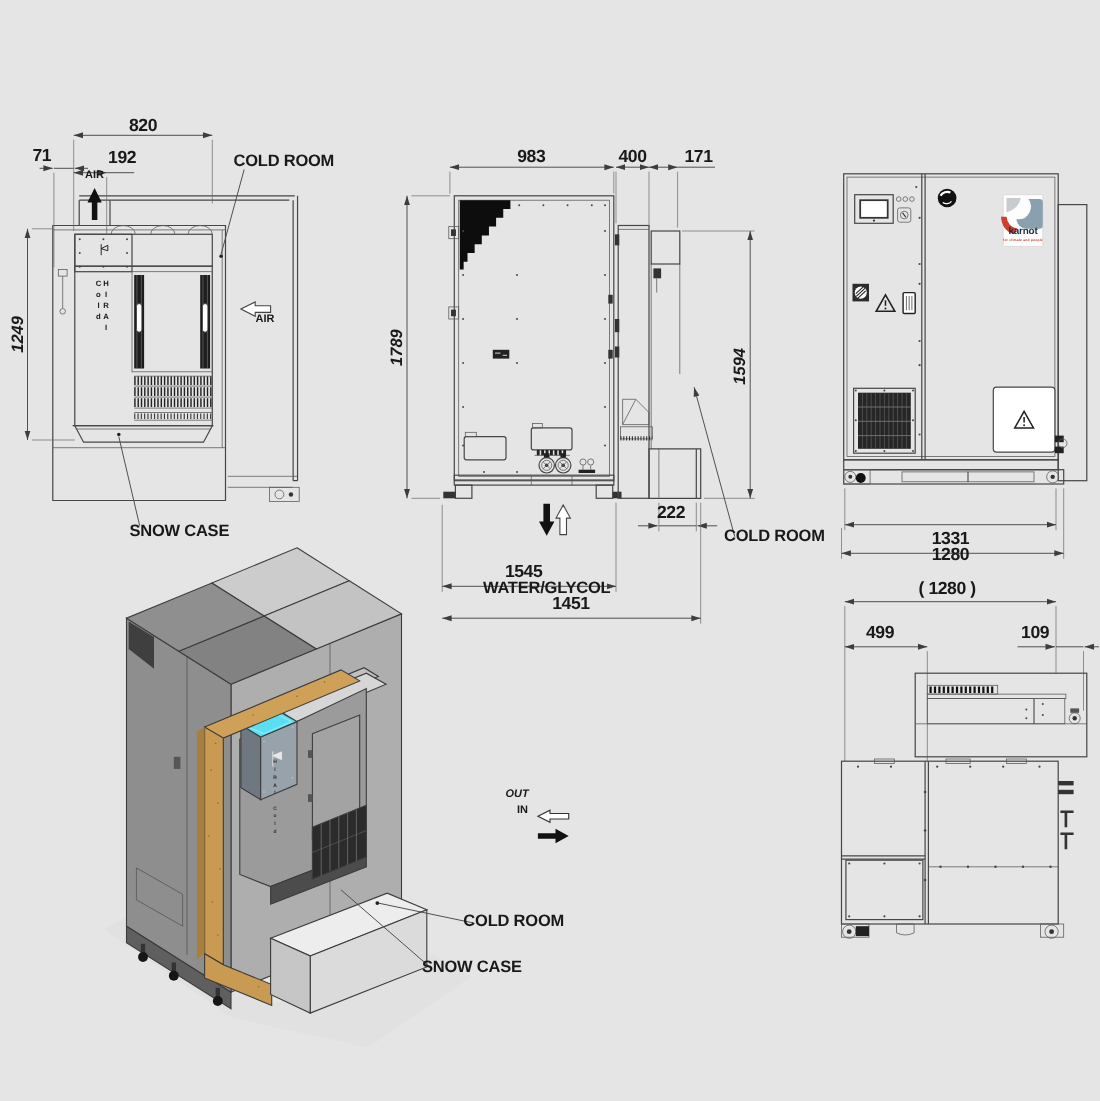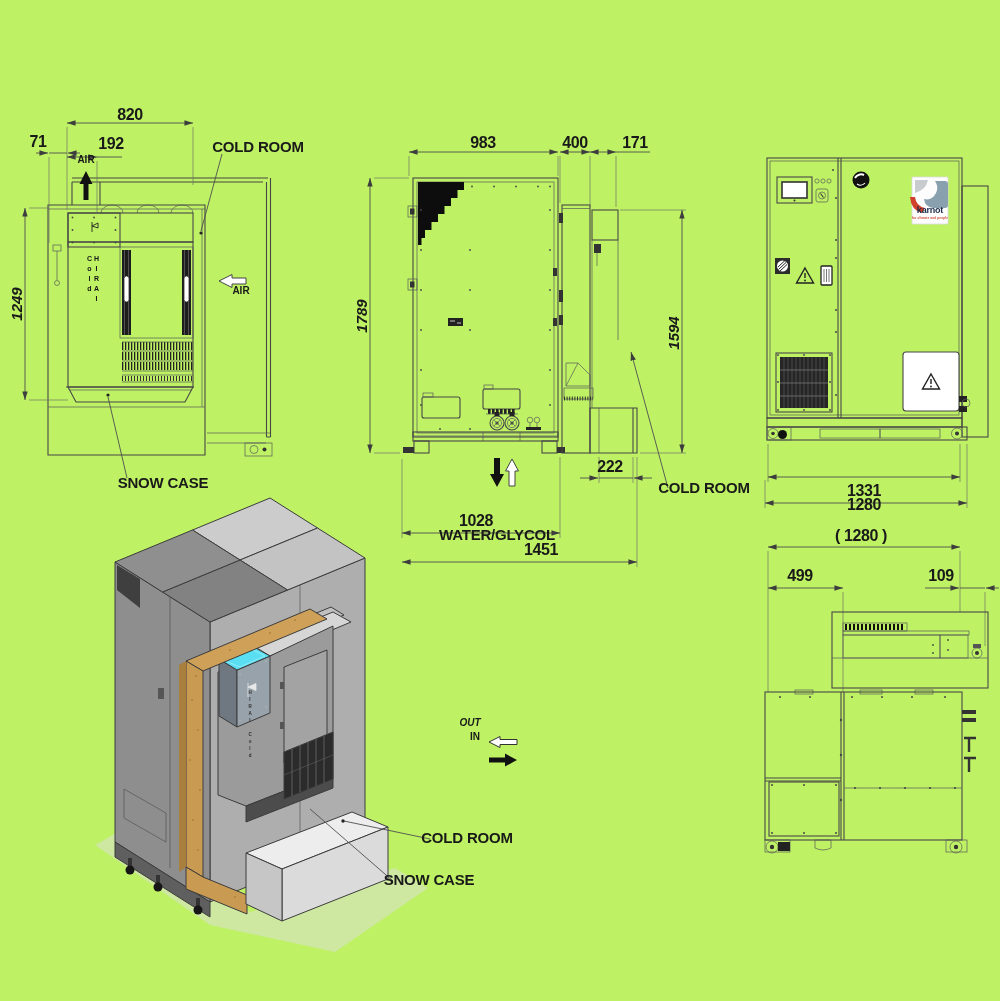--- a/index.html
+++ b/index.html
@@ -1,16 +1,16 @@
 <!DOCTYPE html>
 <html><head>
 <meta charset="utf-8">
 <style>
   html,body{margin:0;padding:0;background:#ffffff;font-family:"Liberation Sans",sans-serif;}
-  #stage{position:relative;width:1000px;height:1001px;background:#bef264;overflow:hidden;}
+  #stage{position:relative;width:1000px;height:1001px;background:#e5e5e5;overflow:hidden;}
   svg{position:absolute;left:0;top:0;}
   
   .ol{stroke:#474747;stroke-width:1.1;fill:none}          
   .ol2{stroke:#5a5a5a;stroke-width:0.7;fill:none}         
   .dl{stroke:#4e4e4e;stroke-width:0.9;fill:none}          
   .xl{stroke:#6b6b6b;stroke-width:0.65;fill:none}         
   .scr{fill:#474747;stroke:none}                          
   .iso{stroke:#3c3c3c;stroke-width:1;}
   .isothin{stroke:#4a4a4a;stroke-width:0.6;fill:none}
   
@@ -497,22 +497,22 @@
 <div class="t lbl" style="left:163px;top:475px;">SNOW CASE</div>
 <div class="vtext" style="left:86px;top:255px;font-size:7px;letter-spacing:3px;height:80px;">HIRAI Cold</div>
 
 <div class="t dim" style="left:483px;top:135px;">983</div>
 <div class="t dim" style="left:575px;top:135px;">400</div>
 <div class="t dim" style="left:635px;top:135px;">171</div>
 <div class="vdim" style="left:361px;top:316px;">1789</div>
 <div class="vdim" style="left:673px;top:333px;">1594</div>
 <div class="t dim" style="left:610px;top:459px;">222</div>
 <div class="t lbl" style="left:497px;top:492px;margin-top:35px;">WATER/GLYCOL</div>
-<div class="t dim" style="left:476px;top:513px;">1028</div>
-<div class="t dim" style="left:541px;top:542px;">1451</div>
+<div class="t dim" style="left:476px;top:513px;">1545</div>
+<div class="t dim" style="left:519px;top:542px;">1451</div>
 <div class="t lbl" style="left:704px;top:480px;">COLD ROOM</div>
 
 <div class="brand" style="left:930px;top:206px;font-size:9px;">karnot</div>
 <div class="tagline" style="left:930px;top:217px;">for climate and people</div>
 <div class="t dim" style="left:864px;top:457px;margin-top:40px;">1280</div>
 <div class="t dim" style="left:864px;top:483px;">1331</div>
 
 <div class="t dim" style="left:861px;top:528px;">( 1280 )</div>
 <div class="t dim" style="left:800px;top:568px;">499</div>
 <div class="t dim" style="left:941px;top:568px;">109</div>

